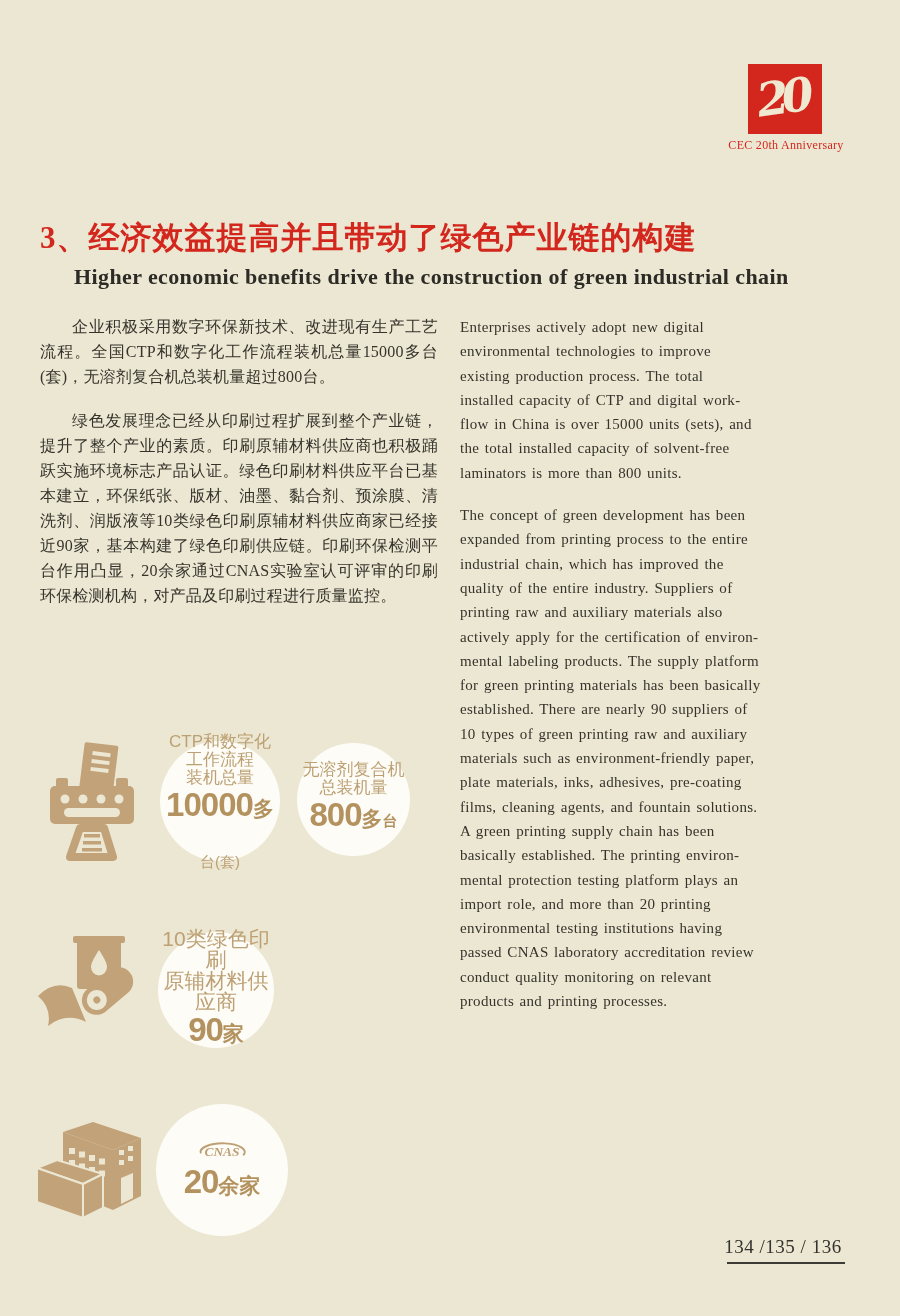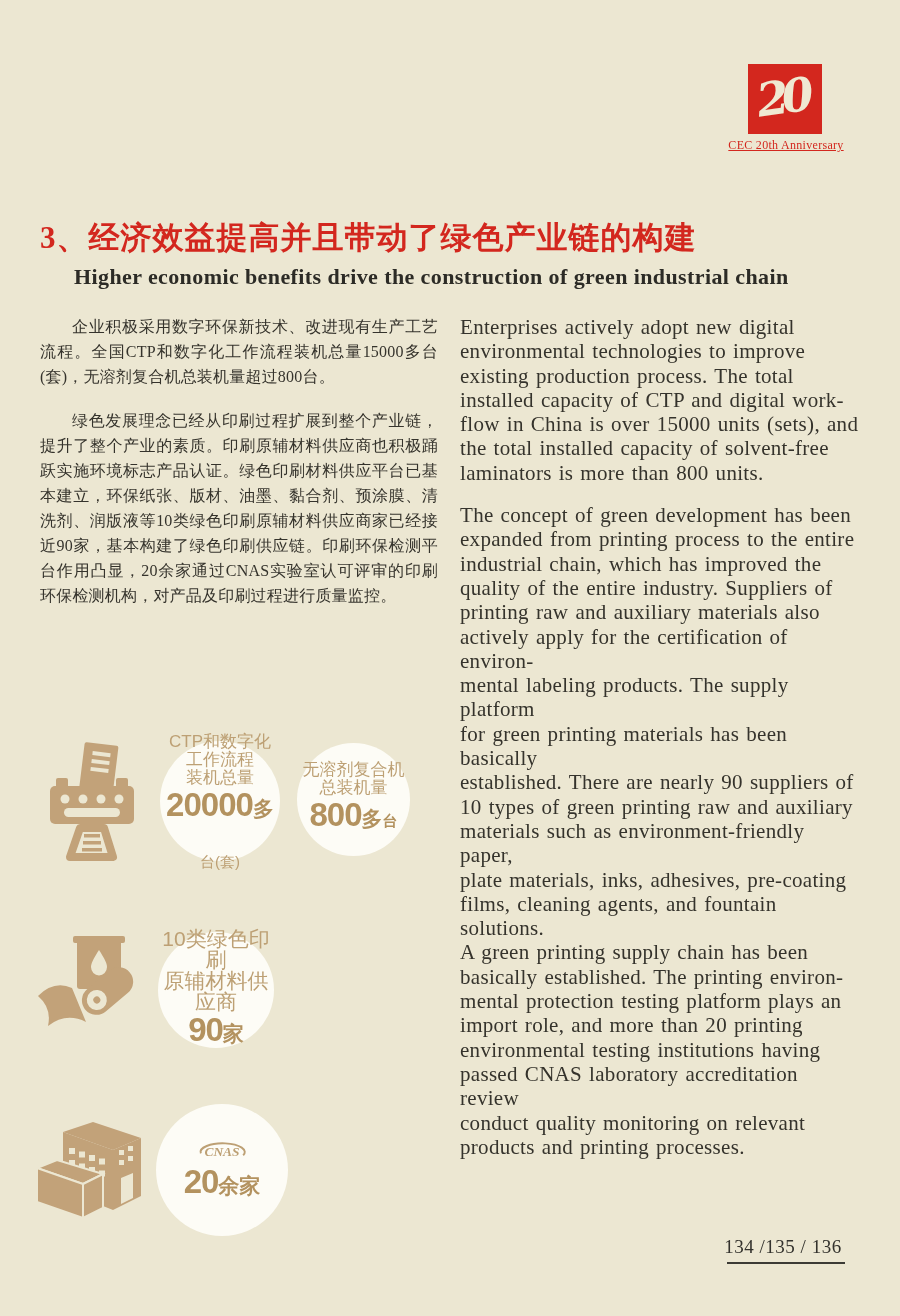--- a/index.html
+++ b/index.html
@@ -7,31 +7,31 @@
     --badge-bg:#fdfcf6; --badge-ink:#bda074; --num-ink:#b3925f; --rule:#3c3b35;
   }
   *{margin:0;padding:0;box-sizing:border-box;}
   html,body{width:900px;height:1316px;}
   body{background:var(--bg);font-family:"Liberation Serif","DejaVu Serif",serif;color:var(--ink);position:relative;overflow:hidden;}
   .page{position:absolute;inset:0;}
 
   
   .logo-square{position:absolute;left:748px;top:64px;width:74px;height:70px;background:var(--red);display:flex;align-items:center;justify-content:center;overflow:hidden;}
   .logo-20{font-family:"DejaVu Serif",serif;font-style:italic;font-weight:bold;font-size:46px;color:#efe9d2;letter-spacing:-7px;transform:rotate(-8deg) translate(-3px,-2px);}
-  .logo-caption{position:absolute;left:706px;top:138px;width:160px;text-align:center;font-size:12px;color:var(--red);letter-spacing:.3px;text-decoration:underline;}
+  .logo-caption{position:absolute;left:706px;top:138px;width:160px;text-align:center;font-size:12px;color:var(--red);letter-spacing:.3px;}
 
   
   .title-zh{position:absolute;left:40px;top:217px;font-family:Liberation Serif, serif;font-size:31px;font-weight:bold;color:var(--red);letter-spacing:1px;white-space:nowrap;}
   .title-en{position:absolute;left:74px;top:264px;font-size:22px;font-weight:bold;color:#2c2b26;letter-spacing:.4px;white-space:nowrap;}
 
   
   .col-zh{position:absolute;left:40px;top:314px;width:398px;font-size:16px;line-height:25px;text-align:justify;letter-spacing:.2px;}
   .col-zh p{text-indent:2em;}
   .col-zh p + p{margin-top:19px;}
-  .col-en{position:absolute;left:460px;top:315px;width:400px;font-size:21px;line-height:24.3px;letter-spacing:.3px;word-spacing:1.5px;}
+  .col-en{position:absolute;left:460px;top:315px;width:400px;font-size:15px;line-height:24.3px;letter-spacing:.3px;word-spacing:1.5px;}
   .col-en p{white-space:pre-line;}
   .col-en p + p{margin-top:18px;}
 
   
   .icon{position:absolute;color:var(--tan);}
   .icon-printer{left:50px;top:742px;width:84px;height:122px;}
   .icon-materials{left:36px;top:936px;width:114px;height:90px;}
   .icon-factory{left:33px;top:1116px;width:114px;height:106px;}
 
   
@@ -120,21 +120,21 @@
     <polygon points="30,86 54,86 63,115 20,115" fill="#ece7d2" stroke="currentColor" stroke-width="8" stroke-linejoin="round"></polygon>
     <rect x="34" y="92" width="16" height="3.5" fill="currentColor"></rect>
     <rect x="33" y="99" width="18" height="3.5" fill="currentColor"></rect>
     <rect x="32" y="106" width="20" height="3.5" fill="currentColor"></rect>
   </svg>
 
   <div class="badge b1">
     <div class="lines">CTP和数字化
 工作流程
 装机总量</div>
-    <div class="num"><span>20000</span><span class="tail">多</span></div>
+    <div class="num"><span>10000</span><span class="tail">多</span></div>
     <div class="unit">台(套)</div>
   </div>
 
   <div class="badge b2">
     <div class="lines">无溶剂复合机
 总装机量</div>
     <div class="num"><span>800</span><span class="tail">多</span><span class="tail-sm">台</span></div>
   </div>
 
   <svg class="icon icon-materials" viewBox="0 0 114 90" aria-hidden="true">

